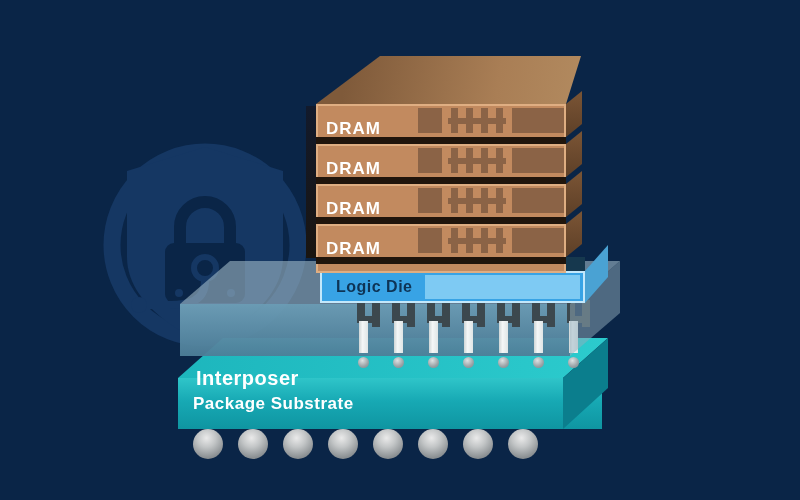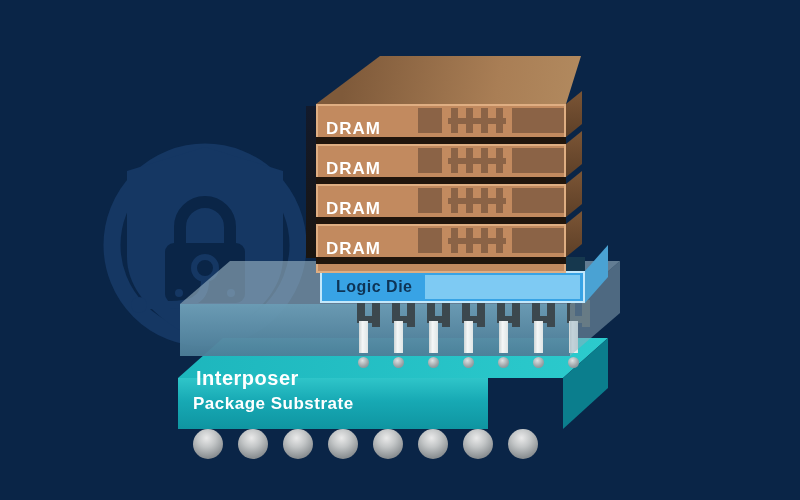--- a/index.html
+++ b/index.html
@@ -65,21 +65,21 @@
   .v-bar{left:15px;top:0;width:8px;height:27px;background:var(--via-dark);}
   .v-white{left:2px;top:21px;width:9px;height:32px;
       background:linear-gradient(90deg,#cfd6d6,#f4f7f7 40%,#dfe5e5);}
   .v-bump{left:1px;top:57px;width:11px;height:11px;border-radius:50%;
       background:radial-gradient(circle at 40% 32%,#dde2e3,#9aa2a6 60%,#7d8589);}
 
   
   .substrate-top{position:absolute;left:178px;top:338px;width:430px;height:40px;z-index:3;
       clip-path:polygon(0 40px,385px 40px,430px 0,45px 0);
       background:linear-gradient(95deg,#1db6bd,#2ccbcd);}
-  .substrate-face{position:absolute;left:178px;top:378px;width:310px;height:51px;z-index:4;
+  .substrate-face{position:absolute;left:178px;top:378px;width:424px;height:51px;z-index:4;
       background:linear-gradient(180deg,#2fc5c9,#17a9b4 45%,#0f95a1);}
   .substrate-label{position:absolute;left:15px;top:50%;transform:translateY(-50%);
       font-weight:bold;font-size:17px;letter-spacing:.5px;color:var(--label-text);}
   .substrate-side{position:absolute;left:563px;top:338px;width:45px;height:91px;z-index:4;
       clip-path:polygon(0 40px,45px 0,45px 50px,0 91px);background:var(--substrate-side);}
   .ball{position:absolute;top:429px;width:30px;height:30px;border-radius:50%;z-index:2;
       background:radial-gradient(circle at 45% 30%,#eaeaea,#c2c5c6 35%,#8d9295 72%,#6d7376);}
 </style>
 </head>
 <body>

